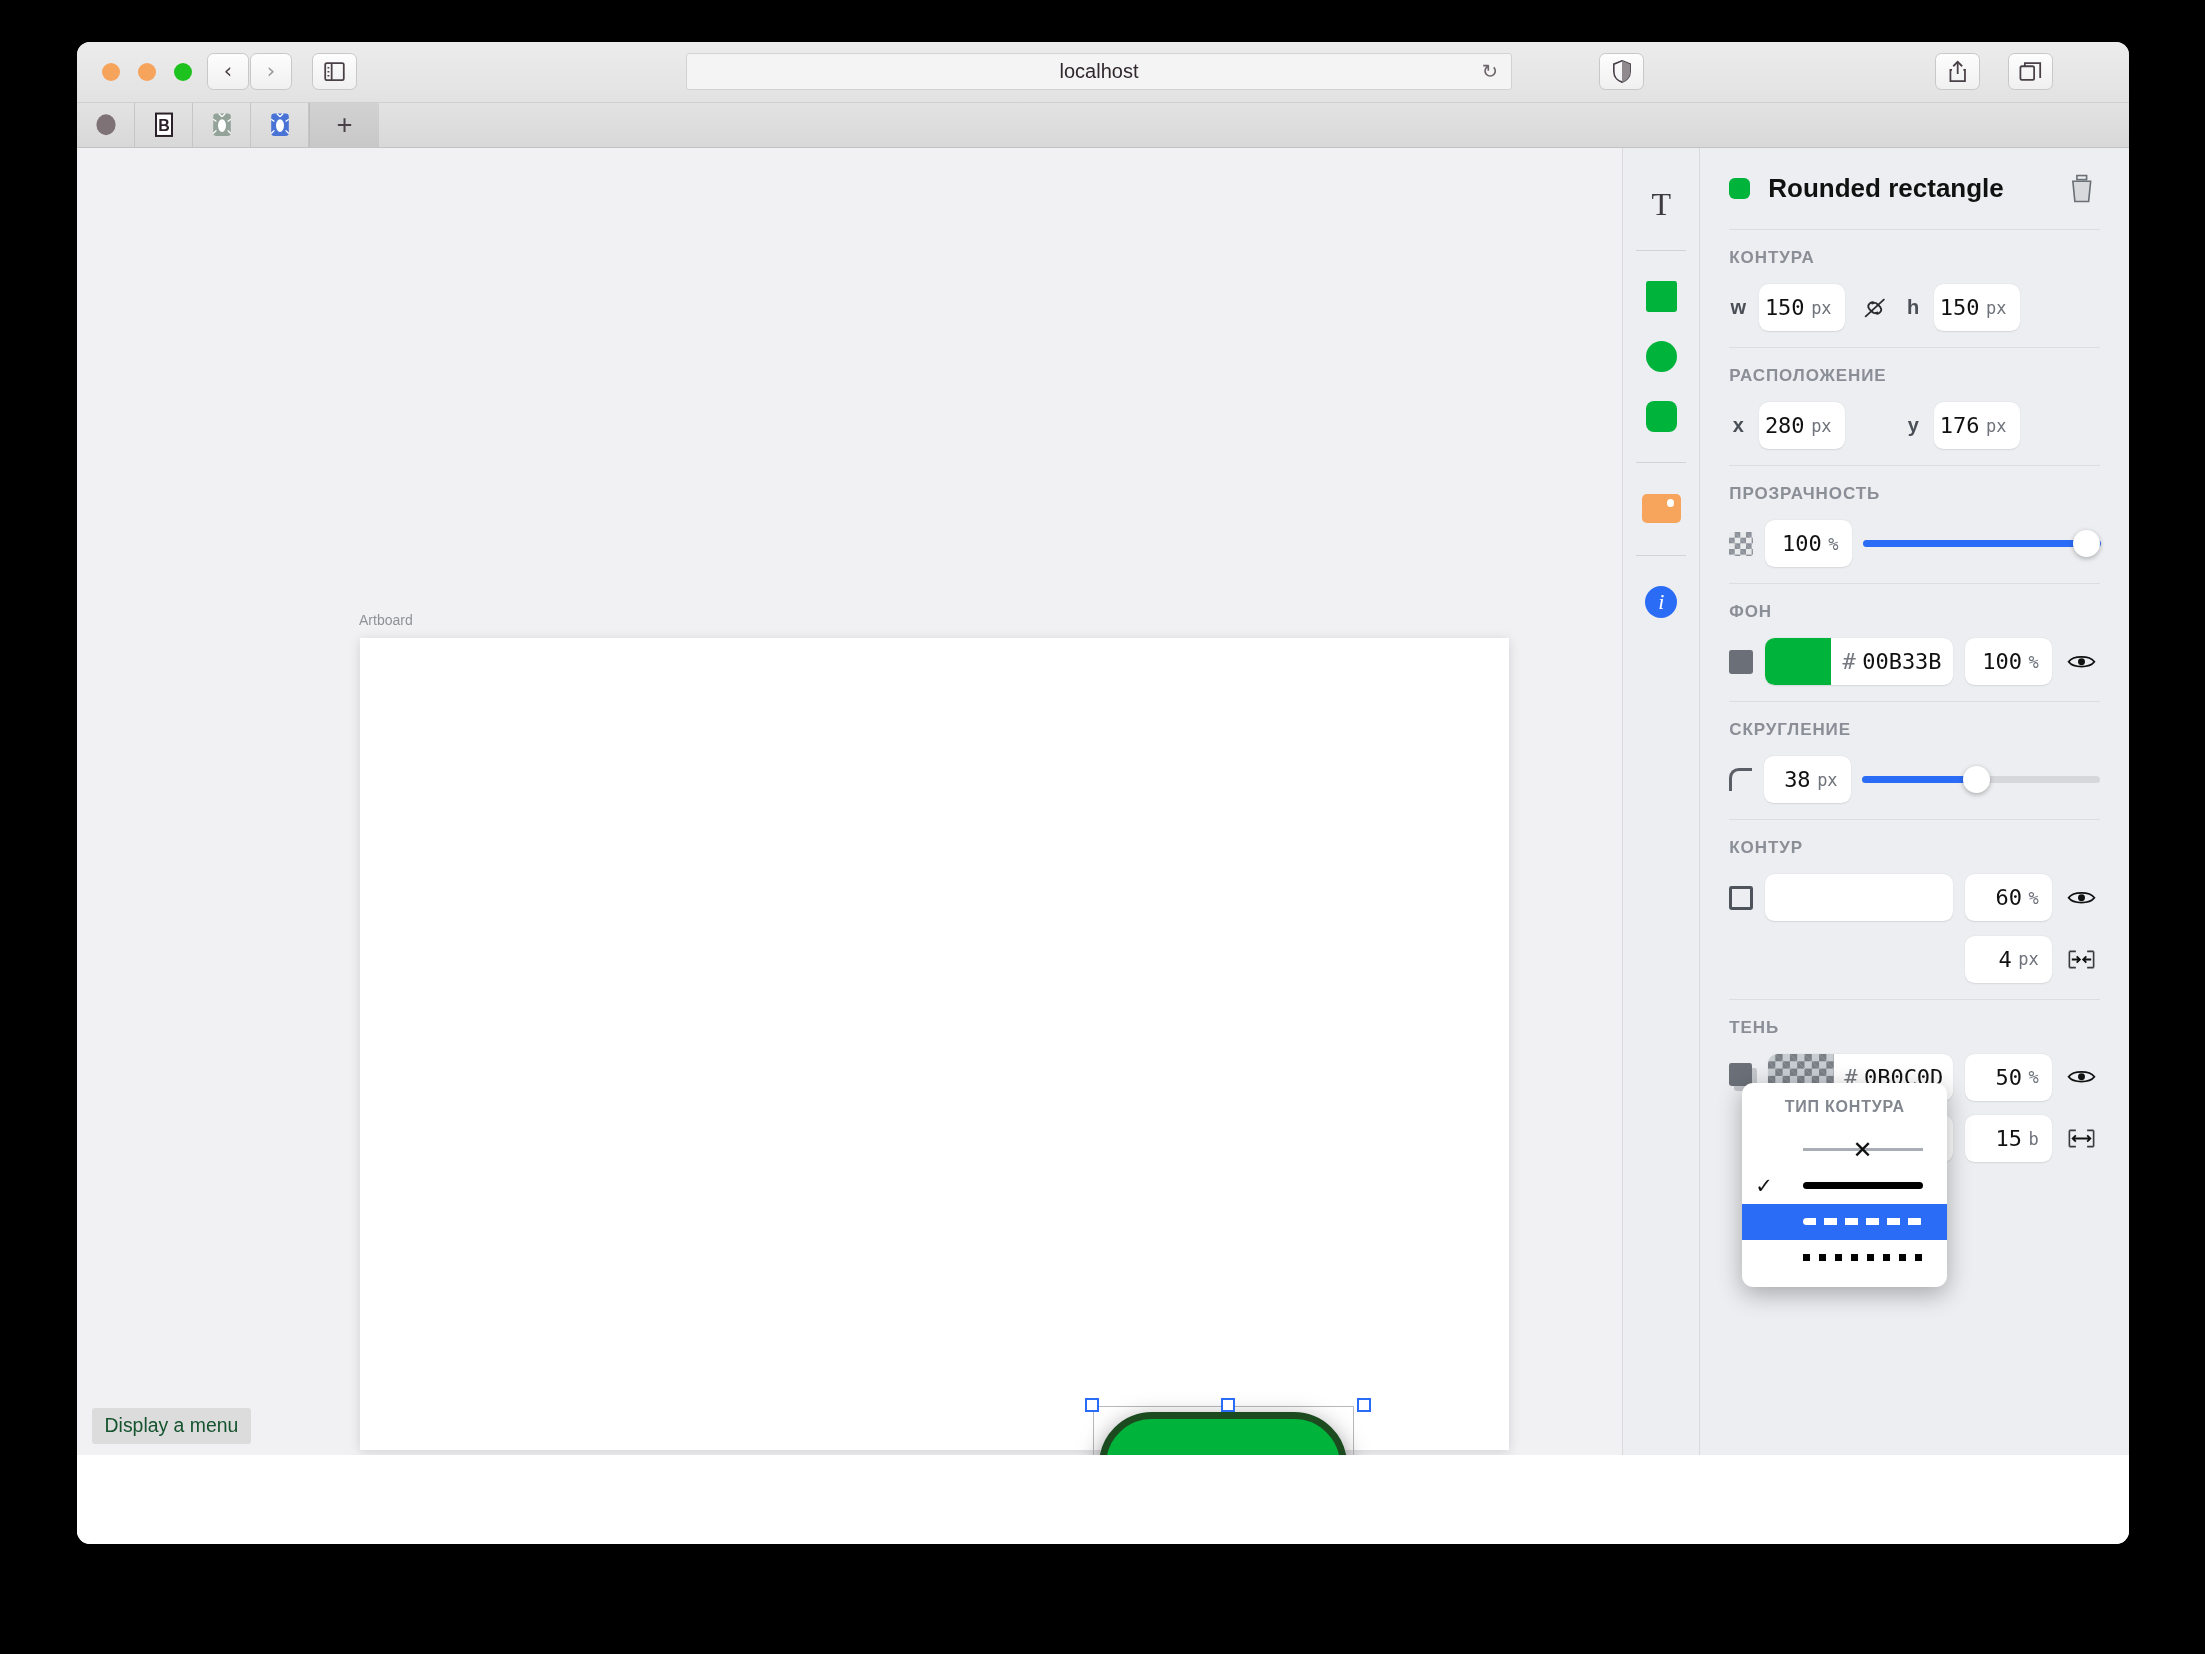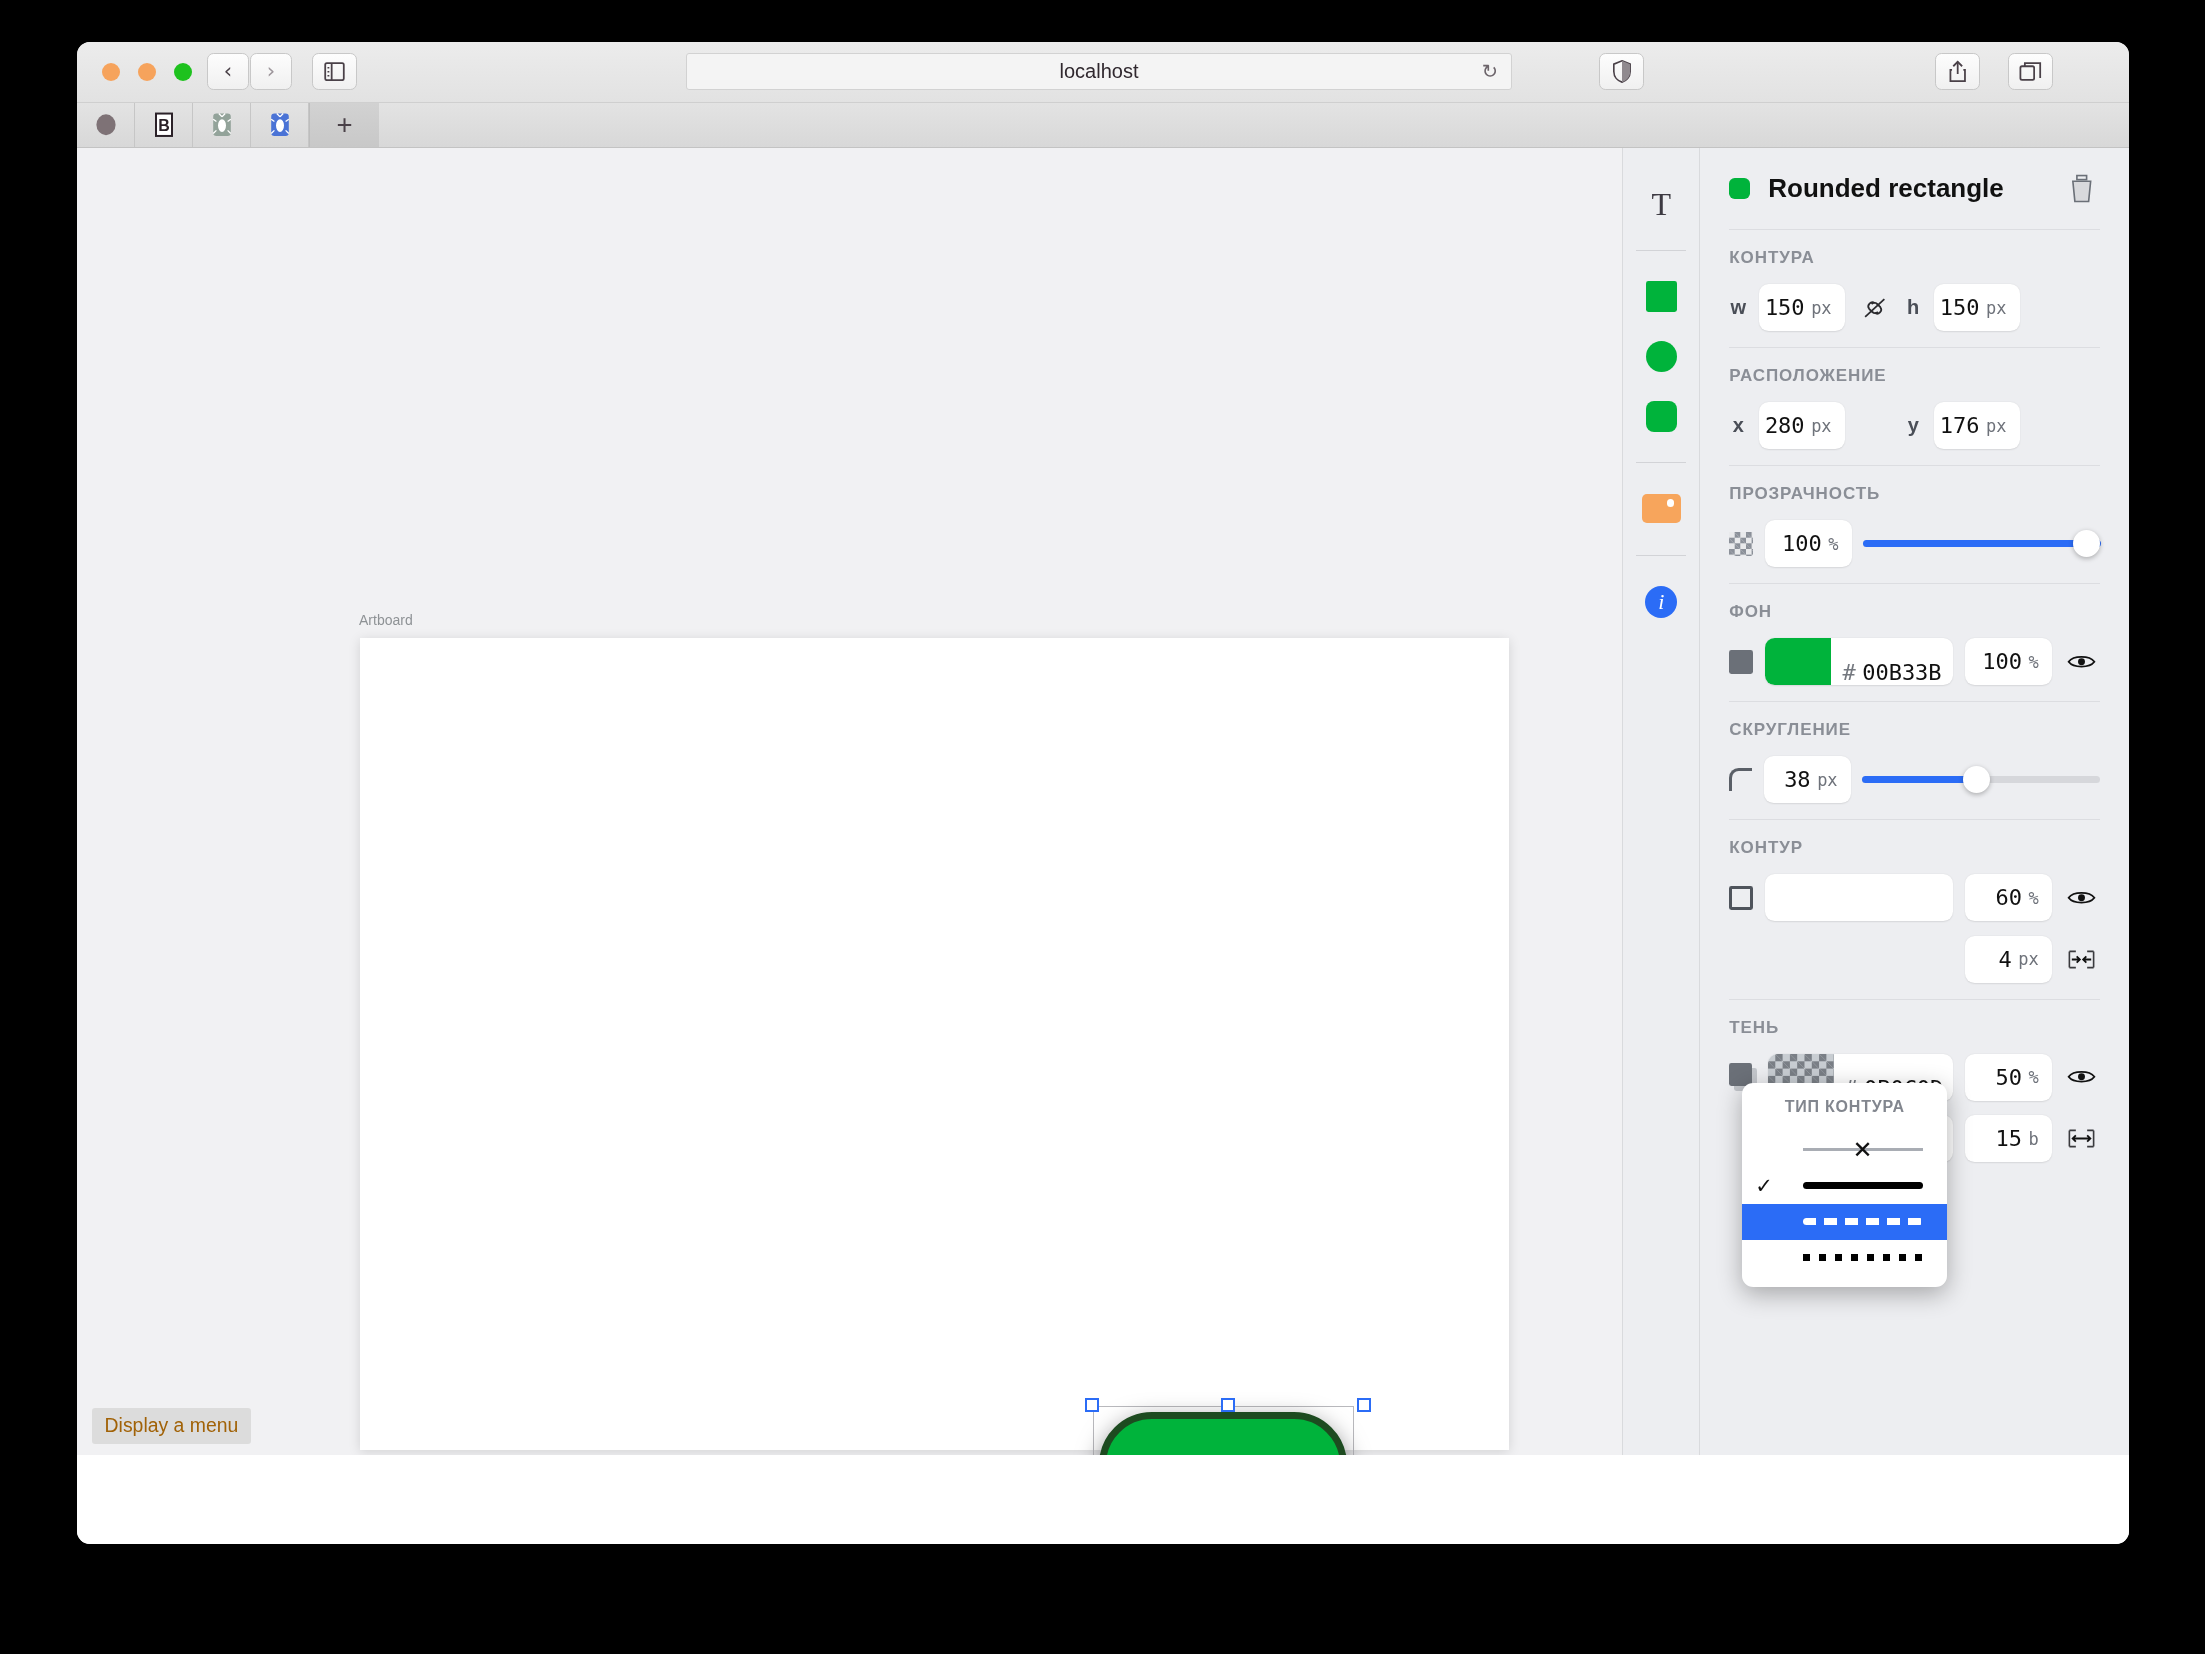--- a/index.html
+++ b/index.html
@@ -170,21 +170,21 @@
   .h-nw { left: -13.8px; top: -13.8px; }
   .h-n  { left: 122px; top: -13.8px; }
   .h-ne { left: 258px; top: -13.8px; }
 
   .statusbar {
     position: absolute; left: 14.6px; bottom: 11.3px;
     background: #dcdcdc;
     border-radius: 3px;
     padding: 6.5px 13px;
     font-size: 19.4px;
-    color: #a16207;
+    color: #14532d;
   }
 
   
   .tool-rail {
     width: 79px;
     background: #edeef1;
     border-left: 0.8px solid #d9dadd;
     border-right: 0.8px solid #d9dadd;
     display: flex; flex-direction: column; align-items: center;
     padding-top: 31px;
@@ -263,21 +263,21 @@
   .slider { position: relative; flex: 1; height: 29px; display: flex; align-items: center; }
   .track { position: absolute; left: 0; right: 0; height: 7.3px; border-radius: 4px; background: #d6d7db; }
   .fill  { position: absolute; left: 0; height: 7.3px; border-radius: 4px; background: #2b6cf6; }
   .knob  {
     position: absolute; width: 27.5px; height: 27.5px; border-radius: 50%;
     background: #fff; box-shadow: 0 1.6px 4.9px rgba(0,0,0,.28);
   }
 
   
   .colorfield {
-    display: flex; align-items: flex-end;
+    display: flex; align-items: center;
     background: #fff; border-radius: 9.7px;
     height: 47px; overflow: hidden;
     box-shadow: 0 0.8px 1.6px rgba(0,0,0,.10);
     flex: 1;
   }
   .color-chip { width: 66px; height: 100%; }
   .chip-green { background: #00b33b; }
   .chip-checker {
     background-image:
       linear-gradient(45deg,#7a7f86 25%,transparent 25%,transparent 75%,#7a7f86 75%),

